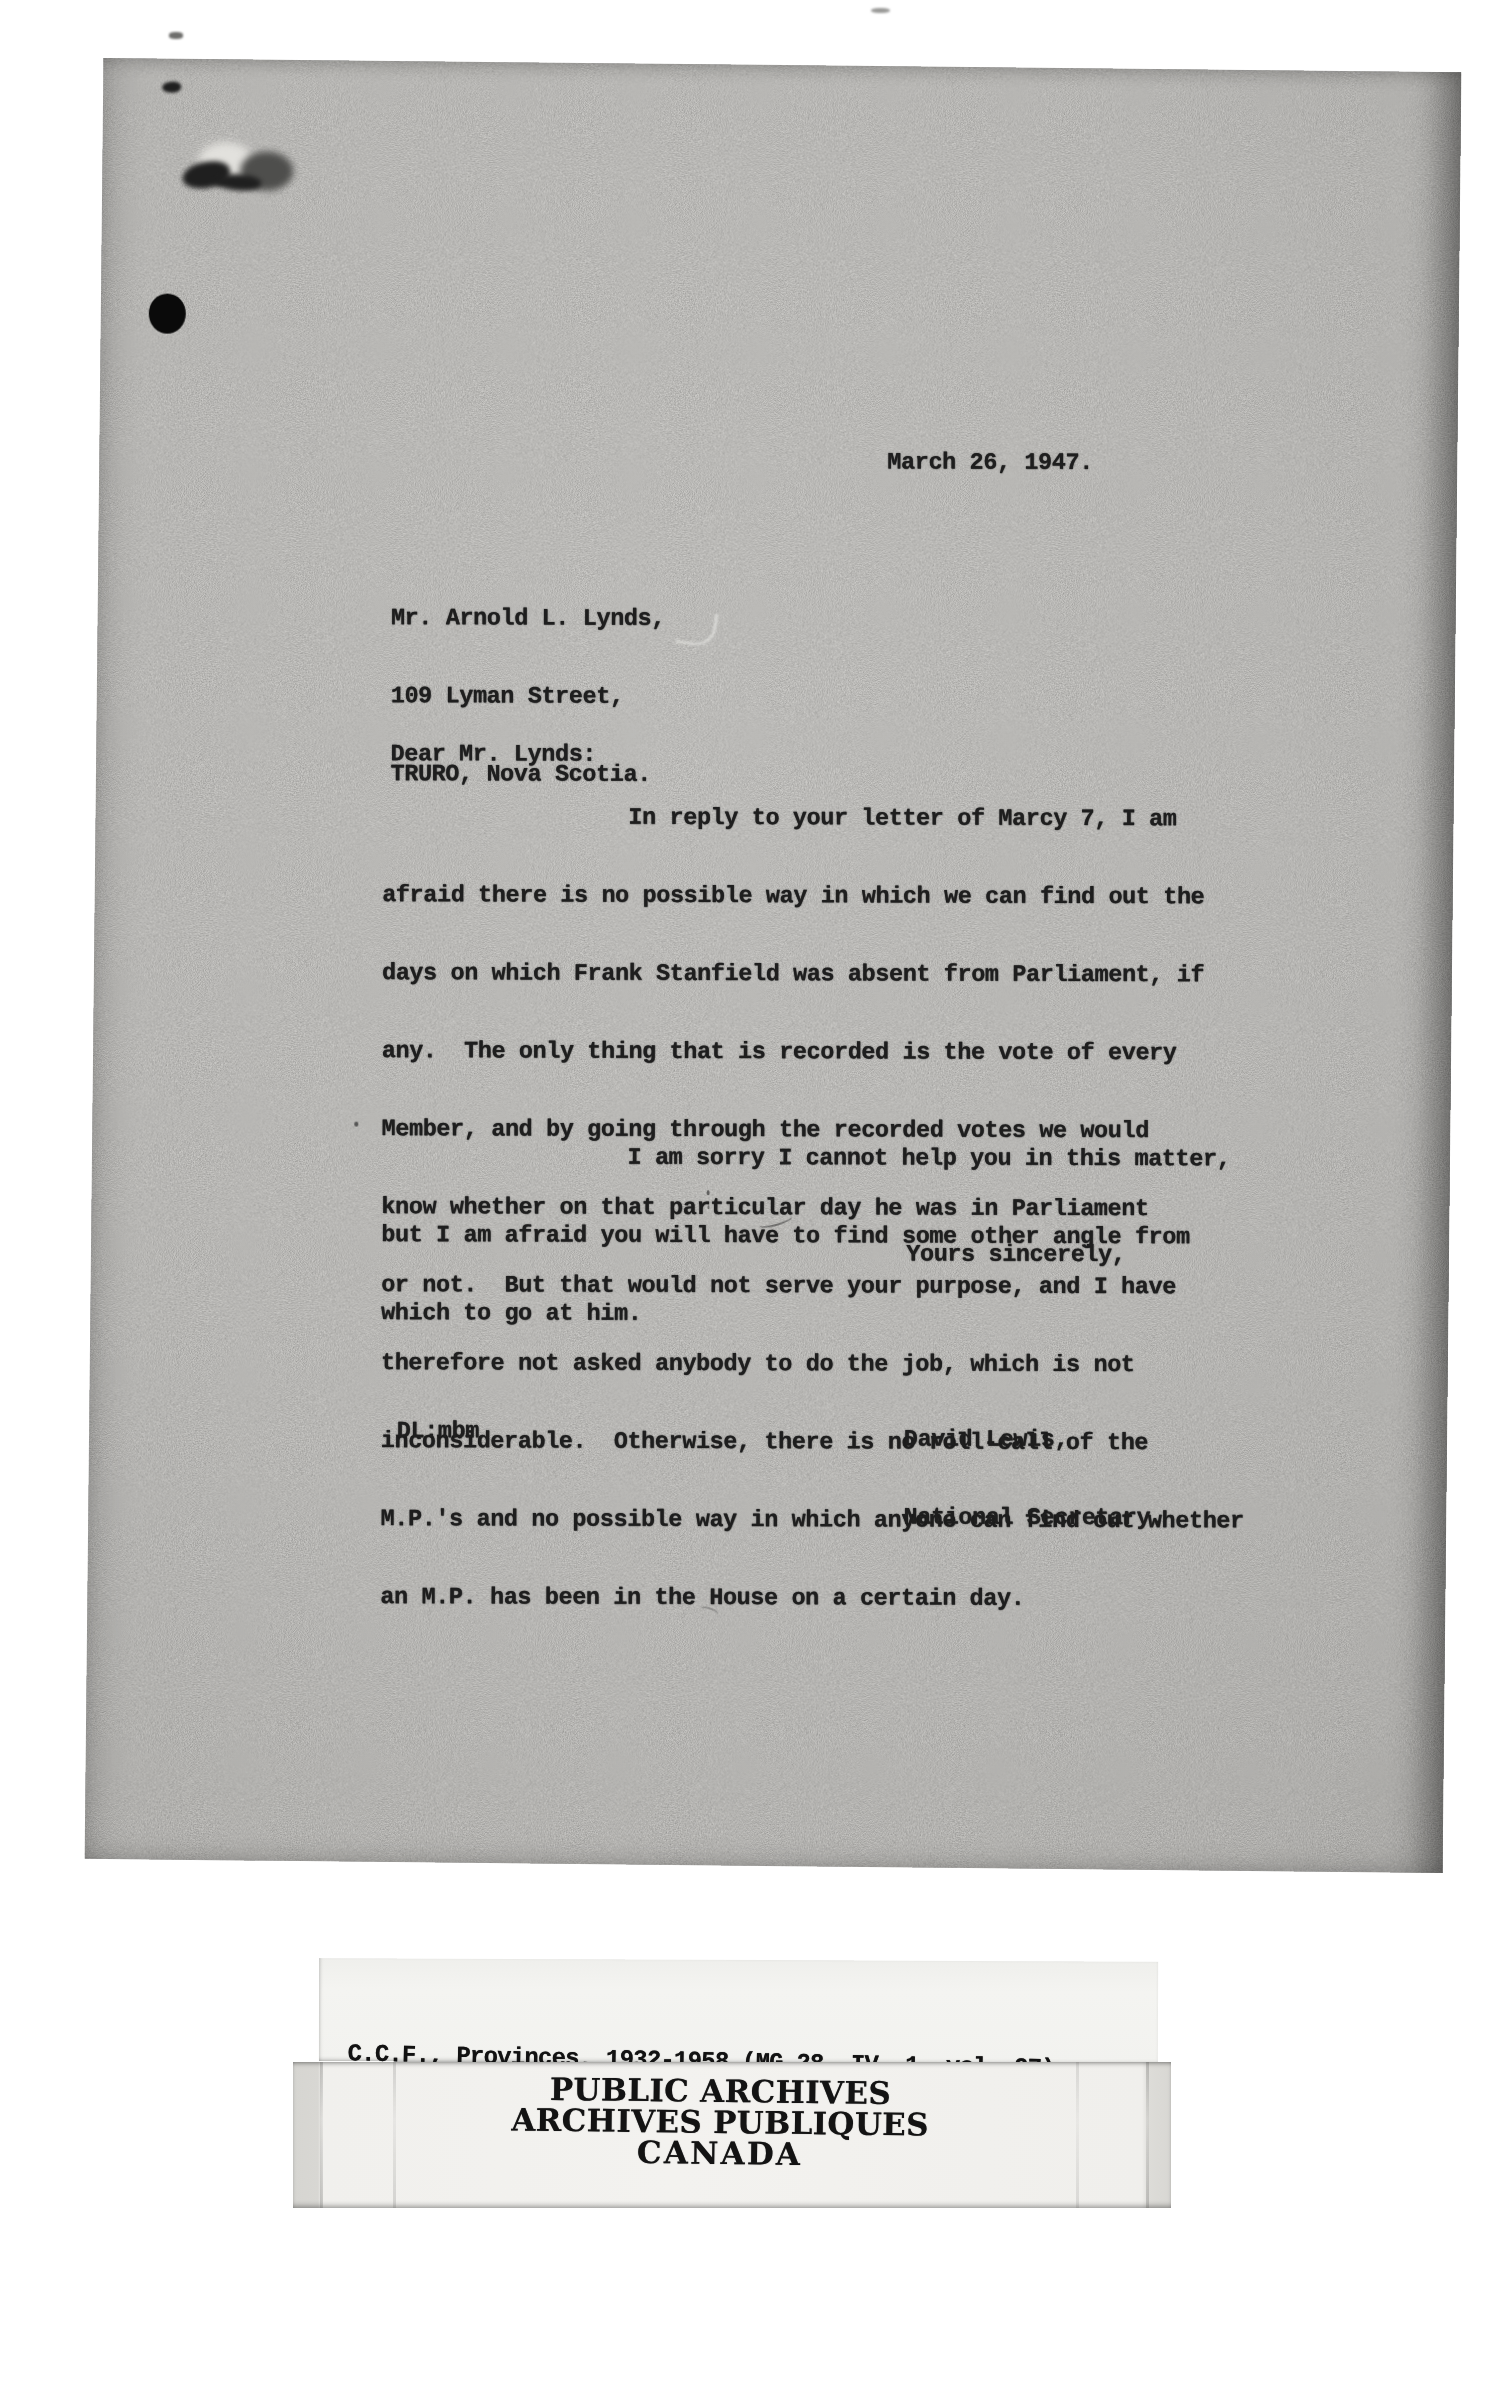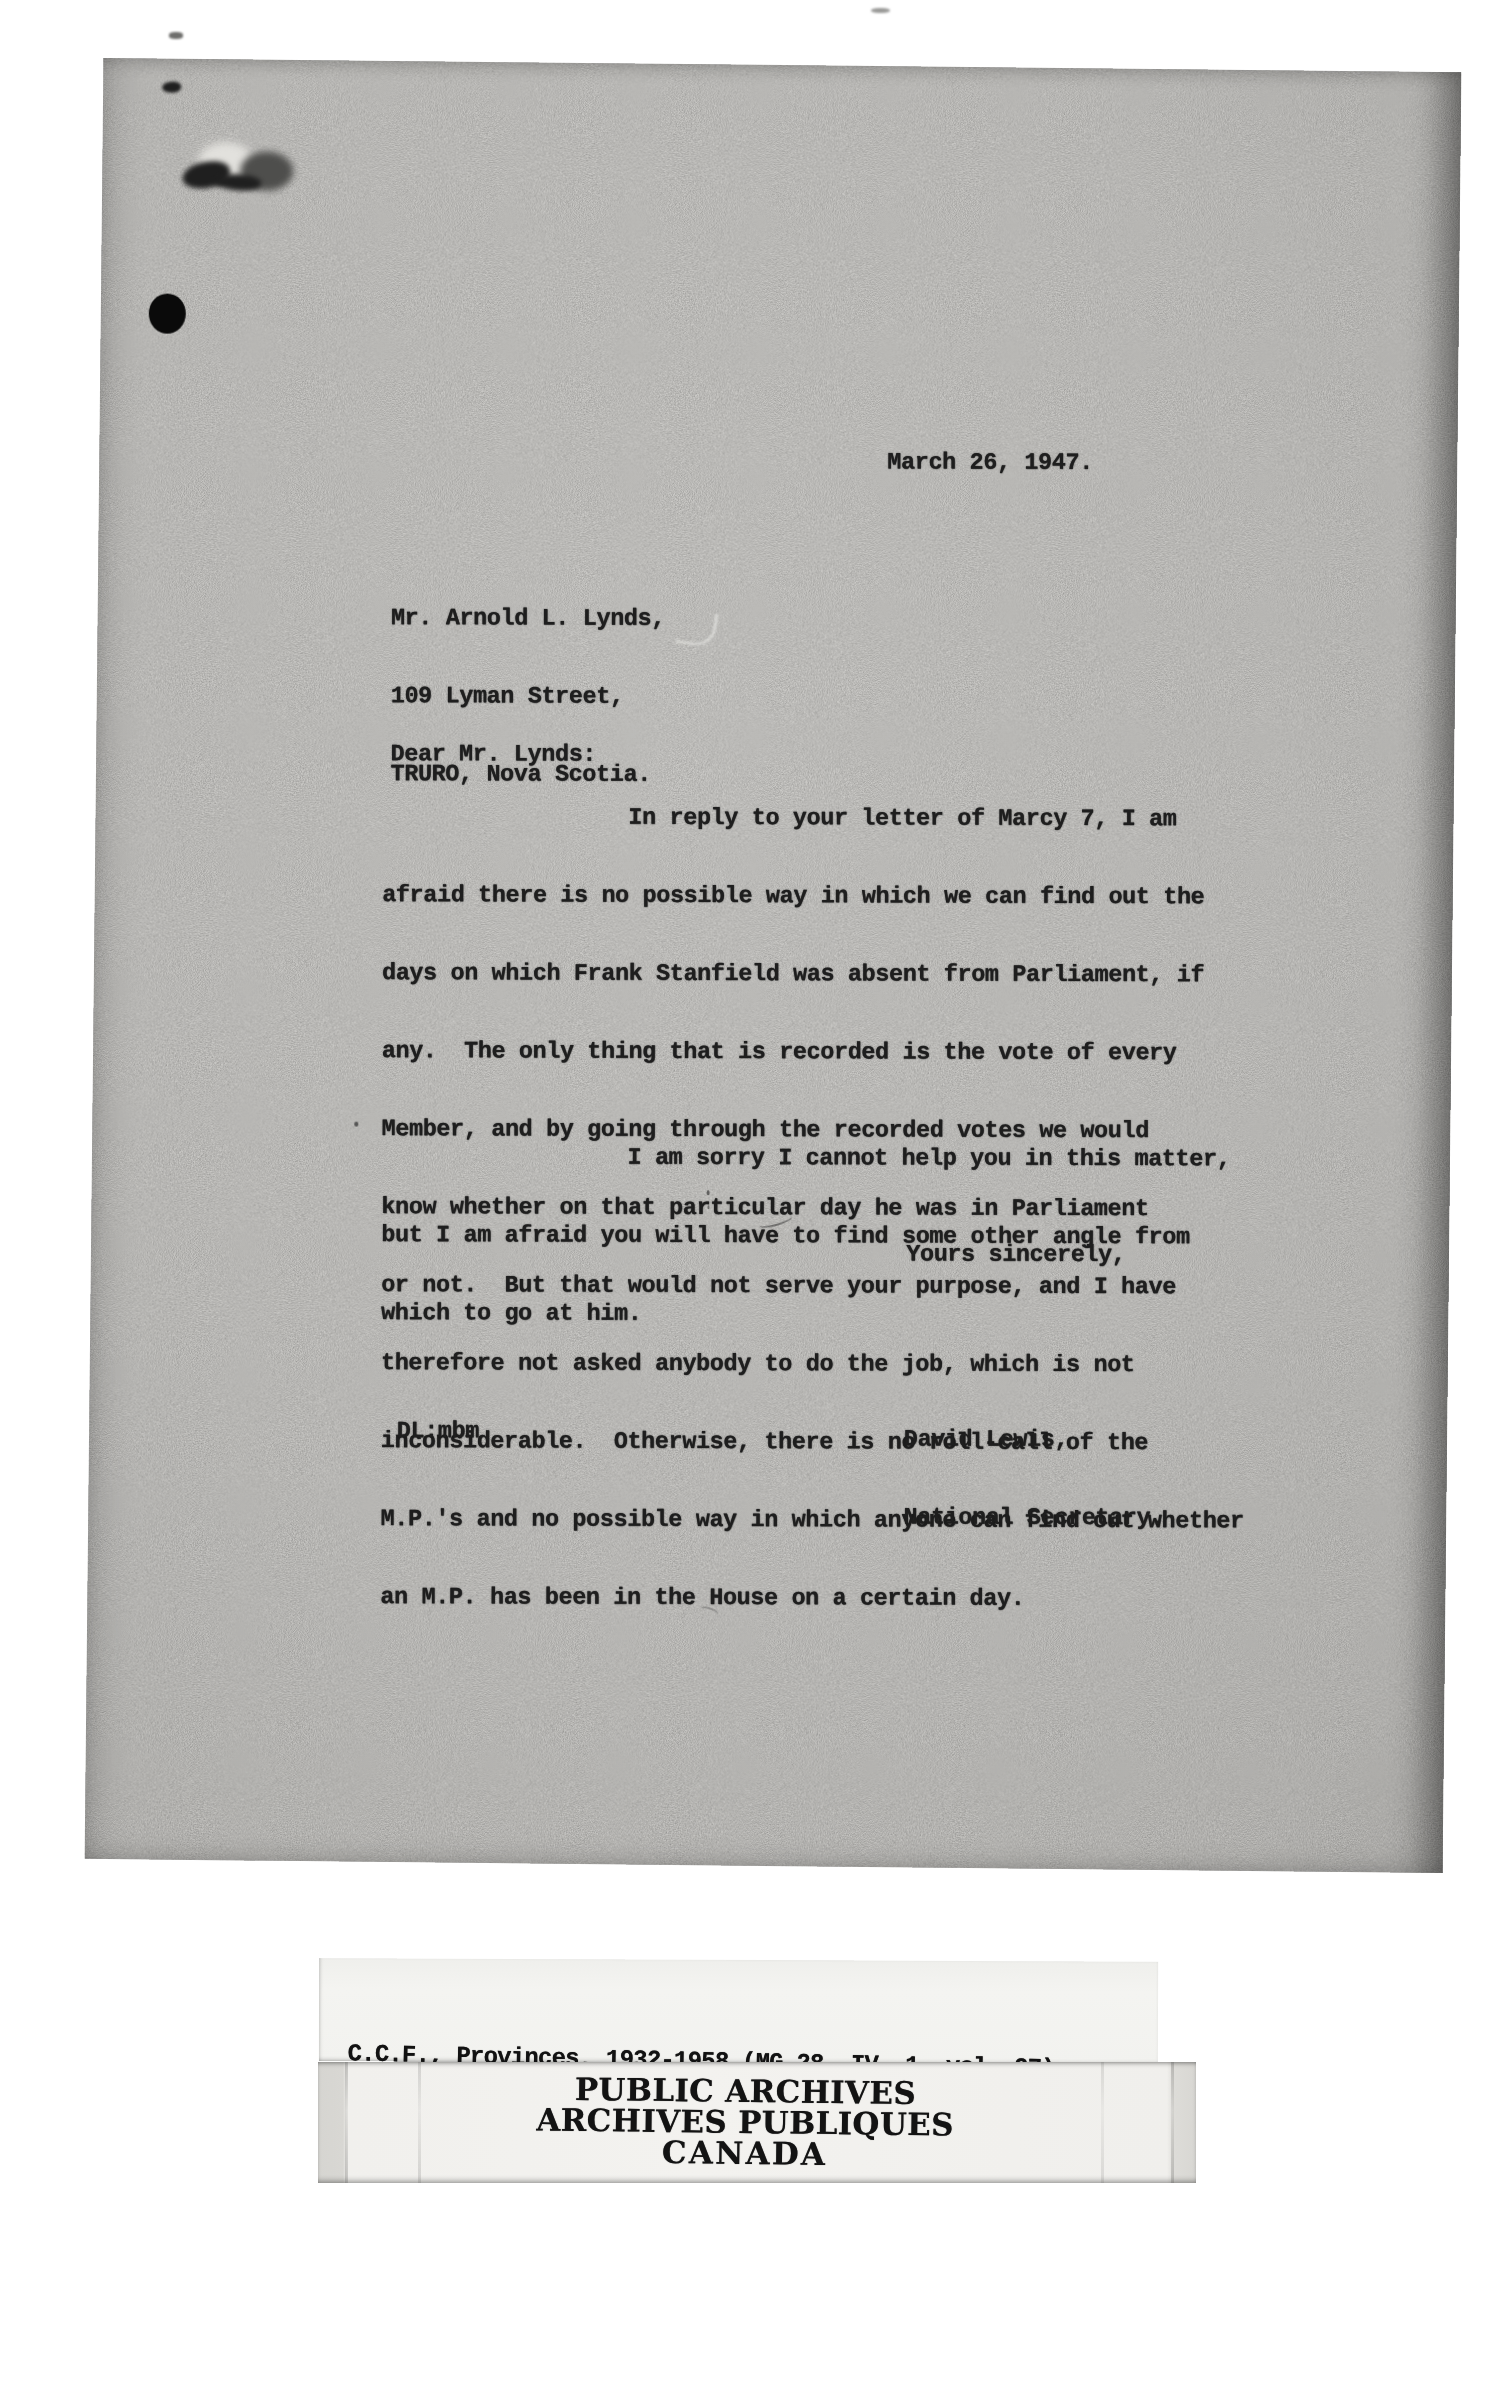--- a/index.html
+++ b/index.html
@@ -43,21 +43,21 @@
     box-shadow:inset 0 -3.3px 4.9px -3.3px rgba(0,0,0,0.45), inset 2.7px 0 4.4px -2.7px rgba(0,0,0,0.25);
     transform:rotate(0.25deg);
   }
   .collection-text{
     position:absolute;left:29.5px;top:23px;transform:rotate(0.95deg);transform-origin:left top;
     color:#121212;font-family:"Liberation Mono",monospace;font-weight:600;
     font-size:24px;line-height:29px;letter-spacing:-0.8px;white-space:pre;
     text-shadow:0 0 0.7px rgba(10,10,10,0.8);
   }
   .strip-institution{
-    position:absolute;left:318px;top:2062px;width:878px;height:121px;
+    position:absolute;left:293px;top:2062px;width:878px;height:146px;
     background:linear-gradient(90deg,#d6d5d1 0px,#d8d7d3 25px,#f1f0ed 29.5px,#f3f2ef 382px,#f0efec 849px,#dddcd8 856px,#d8d7d3 100%);
     box-shadow:inset 0 3.8px 4.9px -3.3px rgba(0,0,0,0.55), inset 0 -4.9px 6px -3.8px rgba(0,0,0,0.48);
   }
   .crease{position:absolute;top:0;bottom:0;width:2.7px;
     background:linear-gradient(180deg,rgba(90,90,88,0.30),rgba(120,120,118,0.12) 40%,rgba(90,90,88,0.28));
     filter:blur(0.5px);}
   .institution-text{
     position:absolute;left:0;top:14px;width:854px;text-align:center;
     transform:rotate(0.7deg);color:#131313;
     font-family:"DejaVu Serif","Liberation Serif",serif;font-weight:bold;

